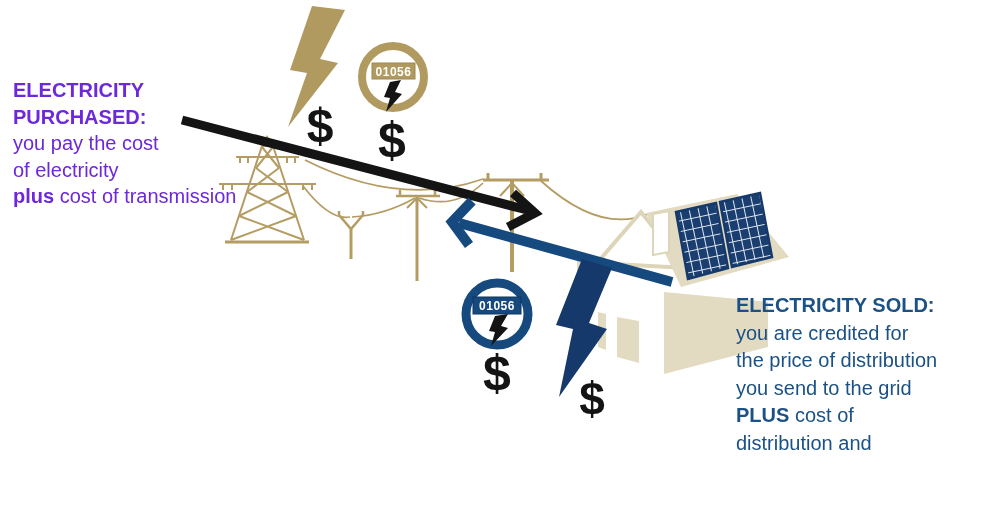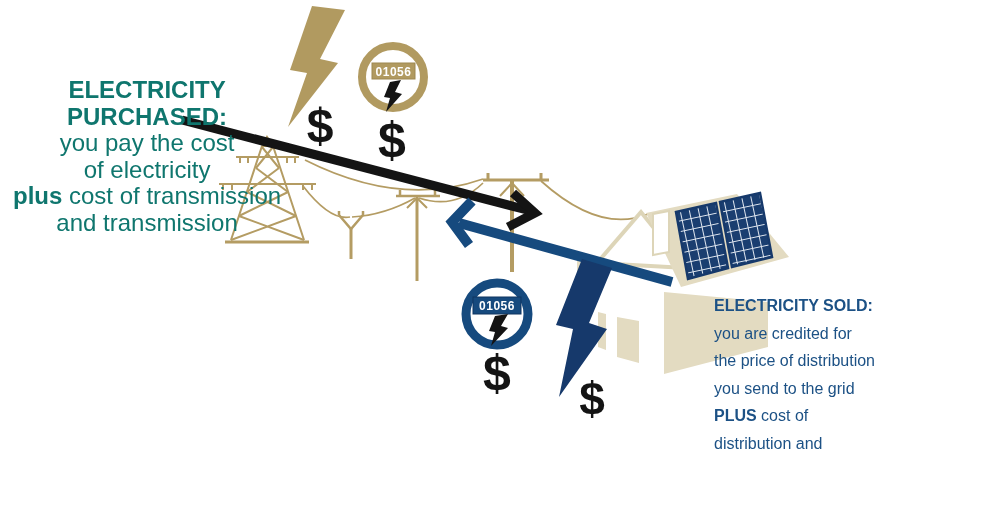--- a/index.html
+++ b/index.html
@@ -3,22 +3,22 @@
 <meta charset="utf-8">
 <style>
   html,body{margin:0;padding:0;background:#fff;}
   #stage{
     position:relative;width:1000px;height:505px;background:#ffffff;
     font-family:"Liberation Sans","DejaVu Sans",sans-serif;overflow:hidden;padding-left:8px;
   }
   #art{position:absolute;left:0;top:0;}
   .textblock{position:absolute;}
   .tb-line{white-space:nowrap;}
-  #purchased-text{left:13px;top:77px;color:#0f766e;font-size:24px;line-height:26.5px;text-align:center;}
-  #sold-text{left:714px;top:292px;color:#1c5185;font-size:16px;line-height:27.5px;}
+  #purchased-text{left:13px;top:77px;color:#6d28d9;font-size:20px;line-height:26.5px;}
+  #sold-text{left:736px;top:292px;color:#1c5185;font-size:20px;line-height:27.5px;}
   .bold{font-weight:bold;}
   .dollar{font-family:"Liberation Sans","DejaVu Sans",sans-serif;font-weight:600;fill:#141414;}
   .meter-digits{font-family:"Liberation Sans","DejaVu Sans",sans-serif;font-weight:bold;font-size:12px;fill:#ffffff;letter-spacing:0.5px;}
   .tan-stroke{stroke:#b49c63;fill:none;}
 </style>
 </head>
 <body>
 
 <div id="stage">
 
@@ -111,21 +111,20 @@
     <text class="dollar" x="497" y="390" font-size="50" text-anchor="middle">$</text>
     <text class="dollar" x="592" y="415" font-size="46" text-anchor="middle">$</text>
   </svg>
 
   <div id="purchased-text" class="textblock">
     <div class="tb-line bold">ELECTRICITY</div>
     <div class="tb-line bold">PURCHASED:</div>
     <div class="tb-line">you pay the cost</div>
     <div class="tb-line">of electricity</div>
     <div class="tb-line"><span class="bold">plus</span><span> cost of transmission</span></div>
-    <div class="tb-line">and transmission</div>
   </div>
 
   <div id="sold-text" class="textblock">
     <div class="tb-line bold">ELECTRICITY SOLD:</div>
     <div class="tb-line">you are credited for</div>
     <div class="tb-line">the price of distribution</div>
     <div class="tb-line">you send to the grid</div>
     <div class="tb-line"><span class="bold">PLUS</span><span> cost of</span></div>
     <div class="tb-line">distribution and</div>
   </div>

